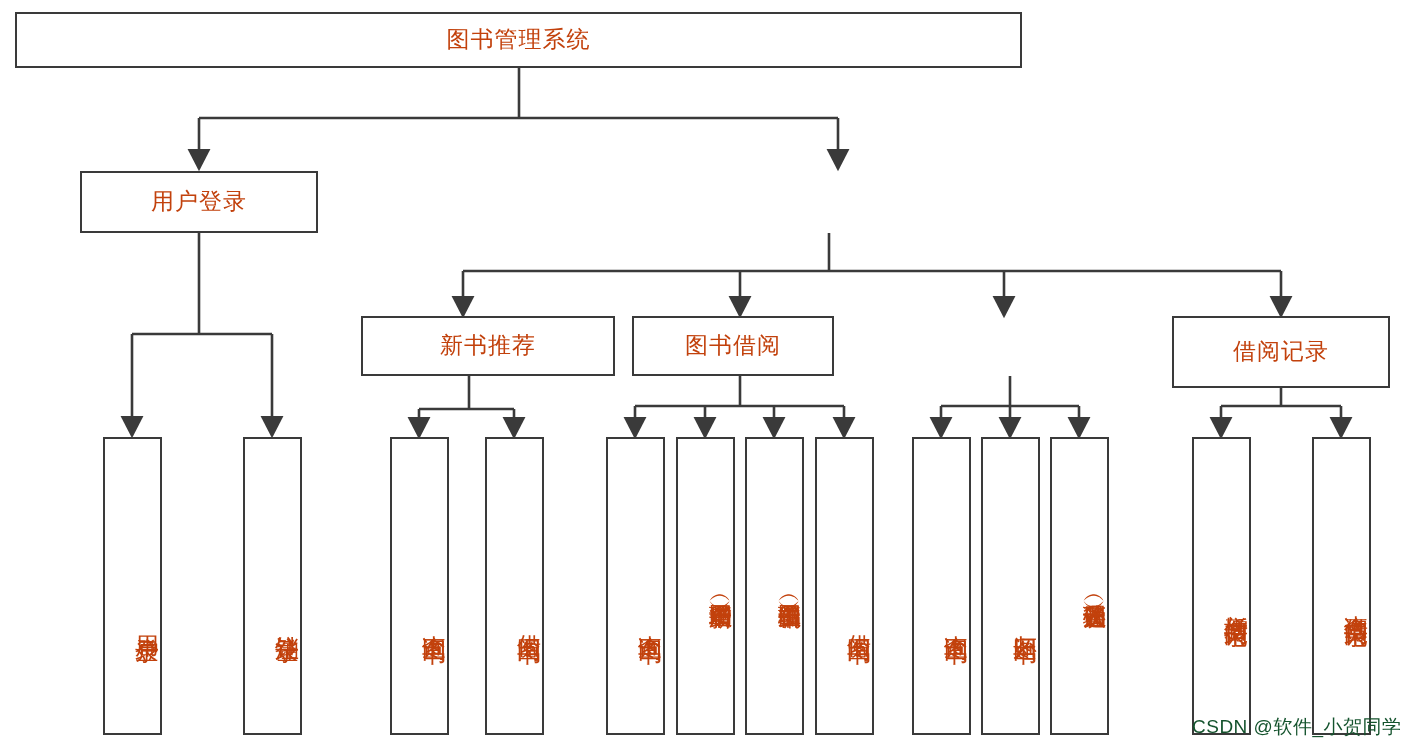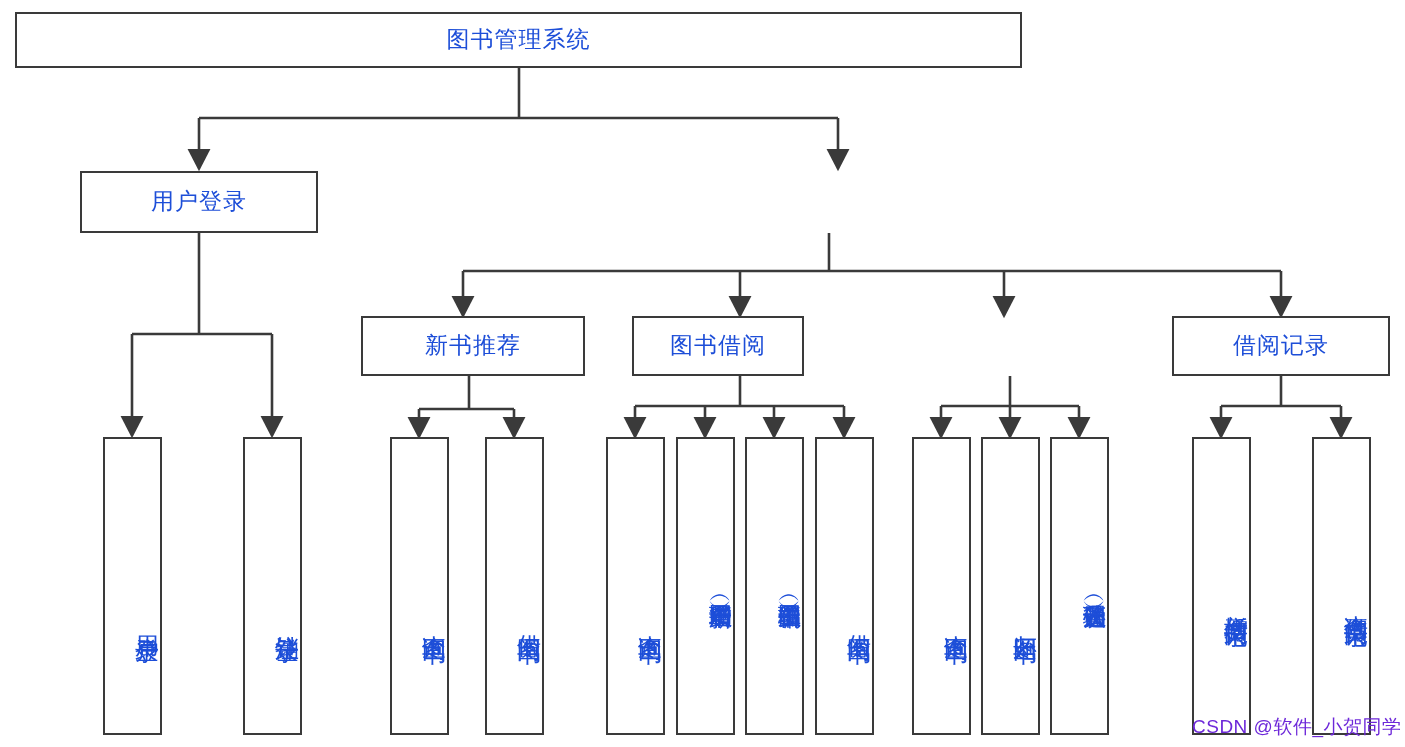--- a/index.html
+++ b/index.html
@@ -29,21 +29,21 @@
     pointer-events: none;
   }
   .node {
     position: absolute;
     box-sizing: border-box;
     background: #ffffff;
     border: 2.5px solid #3a3a3a;
     display: flex;
     align-items: center;
     justify-content: center;
-    color: #1d4ed8;
+    color: #c2410c;
   }
   .node.horiz {
     font-size: 23px;
     letter-spacing: 1px;
     line-height: 1.2;
   }
   .node.vert {
     writing-mode: vertical-rl;
     text-orientation: upright;
     font-size: 24px;
@@ -58,21 +58,21 @@
     text-orientation: upright;
     display: block;
     white-space: nowrap;
   }
   .node.vert.tall .vlabel {
     padding-top: 0px;
   }
   .watermark {
     position: absolute;
     font-size: 19px;
-    color: #6d28d9;
+    color: #14532d;
     white-space: nowrap;
     left: 1192px;
     top: 714px;
     letter-spacing: 0.5px;
   }
 </style>
 </head>
 <body>
 
 <div id="diagram-root">
@@ -128,27 +128,27 @@
   </svg>
 
   <div class="node horiz" style="left:15px; top:12px; width:1007px; height:56px;">
     <span>图书管理系统</span>
   </div>
 
   <div class="node horiz" style="left:80px; top:171px; width:238px; height:62px;">
     <span>用户登录</span>
   </div>
 
-  <div class="node horiz" style="left:361px; top:316px; width:224px; height:60px;">
+  <div class="node horiz" style="left:361px; top:316px; width:254px; height:60px;">
     <span>新书推荐</span>
   </div>
-  <div class="node horiz" style="left:632px; top:316px; width:172px; height:60px;">
+  <div class="node horiz" style="left:632px; top:316px; width:202px; height:60px;">
     <span>图书借阅</span>
   </div>
-  <div class="node horiz" style="left:1172px; top:316px; width:218px; height:60px;">
+  <div class="node horiz" style="left:1172px; top:316px; width:218px; height:72px;">
     <span>借阅记录</span>
   </div>
 
   <div class="node vert" style="left:103px; top:437px; width:59px; height:298px; padding-top:68px;">
     <span class="vlabel">用户登录</span>
   </div>
   <div class="node vert" style="left:243px; top:437px; width:59px; height:298px; padding-top:68px;">
     <span class="vlabel">注销登录</span>
   </div>
 

